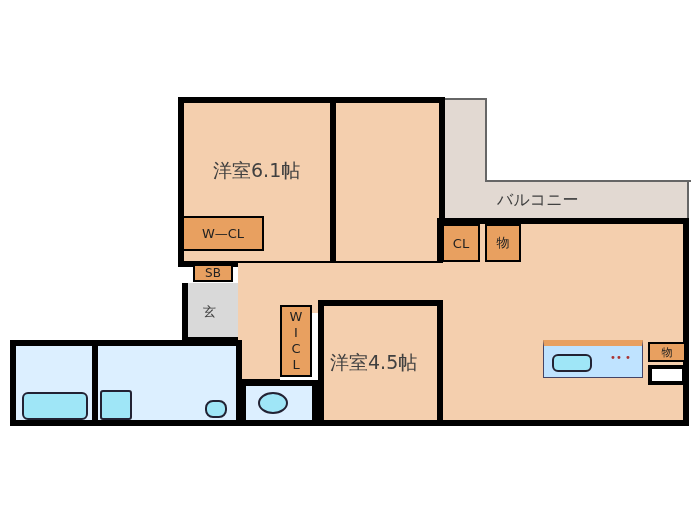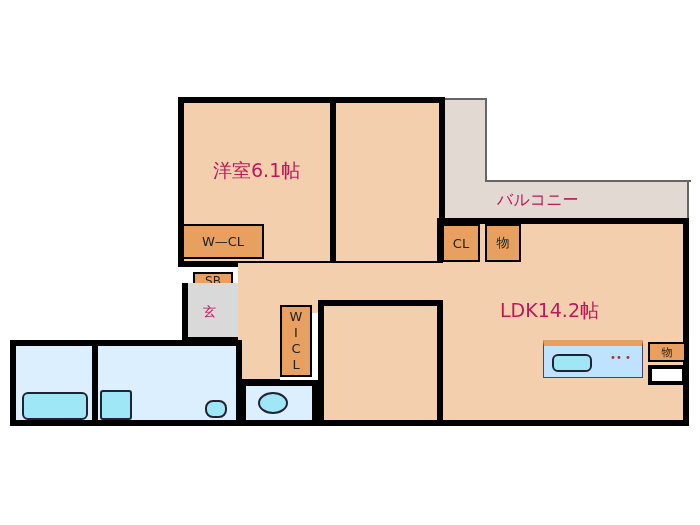--- a/index.html
+++ b/index.html
@@ -1,69 +1,69 @@
 <!DOCTYPE html>
 <html><head>
 <meta charset="utf-8">
 <style>
   html,body{margin:0;padding:0;background:#fff;}
   body{width:700px;height:525px;position:relative;overflow:hidden;font-family:"DejaVu Sans",sans-serif;}
   .abs{position:absolute;box-sizing:border-box;}
   .room{background:#f4cfae;}
   .wall{background:#000;}
   .storage{background:#e8a060;border:2px solid #000;display:flex;align-items:center;justify-content:center;color:#222;font-size:13px;}
-  .label{position:absolute;color:#be185d;white-space:nowrap;}
+  .label{position:absolute;color:#404040;white-space:nowrap;}
   .big{font-size:19px;}
   .wet{background:#dcefff;}
   .fixture{background:#9fe6f7;border:2px solid #223;border-radius:6px;}
 </style>
 </head>
 <body>
 
 <div class="abs" style="left:0;top:0;width:700px;height:525px;">
 
   <div class="abs" style="left:443px;top:98px;width:246px;height:125px;background:#e2d9d2;border:2px solid #666;"></div>
   <div class="abs" style="left:485px;top:98px;width:206px;height:84px;background:#fff;border-left:2px solid #666;border-bottom:2px solid #666;"></div>
   <span class="label" style="left:497px;top:190px;font-size:16px;">バルコニー</span>
 
   <div class="abs room" style="left:178px;top:97px;width:158px;height:170px;border:6px solid #000;"></div>
   <span class="label big" style="left:213px;top:158px;">洋室6.1帖</span>
 
   <div class="abs room" style="left:330px;top:97px;width:115px;height:170px;border:6px solid #000;"></div>
 
-  <div class="abs storage" style="left:182px;top:224px;width:82px;height:35px;">W—CL</div>
+  <div class="abs storage" style="left:182px;top:216px;width:82px;height:35px;">W—CL</div>
 
   <div class="abs room" style="left:437px;top:218px;width:252px;height:208px;border:6px solid #000;"></div>
-  <span class="label big" style="left:500px;top:298px;">LDK14.2帖</span>
 
   <div class="abs storage" style="left:442px;top:224px;width:38px;height:38px;">CL</div>
   <div class="abs storage" style="left:485px;top:224px;width:36px;height:38px;">物</div>
 
   <div class="abs" style="left:543px;top:340px;width:100px;height:38px;background:#bfe3ff;border:1px solid #446;border-top:6px solid #e8a060;"></div>
   <div class="abs fixture" style="left:552px;top:354px;width:40px;height:18px;"></div>
   <div class="abs" style="left:610px;top:352px;width:30px;height:22px;font-size:10px;color:#a33;">•• •</div>
   <div class="abs storage" style="left:648px;top:342px;width:38px;height:20px;font-size:11px;">物</div>
   <div class="abs" style="left:648px;top:365px;width:38px;height:20px;background:#fff;border:4px solid #000;"></div>
 
   <div class="abs room" style="left:238px;top:263px;width:205px;height:50px;"></div>
   <div class="abs room" style="left:238px;top:300px;width:42px;height:85px;border-bottom:6px solid #000;"></div>
 
-  <div class="abs storage" style="left:193px;top:272px;width:40px;height:18px;font-size:12px;">SB</div>
+  <div class="abs storage" style="left:193px;top:264px;width:40px;height:18px;font-size:12px;">SB</div>
 
   <div class="abs" style="left:182px;top:283px;width:56px;height:60px;background:#d9d9d9;border-left:6px solid #000;border-bottom:6px solid #000;"></div>
   <span class="label" style="left:203px;top:303px;font-size:13px;">玄</span>
 
   <div class="abs storage" style="left:280px;top:305px;width:32px;height:72px;flex-direction:column;font-size:13px;line-height:16px;">
     <span>W</span>
     <span>I</span>
     <span>C</span>
     <span>L</span>
   </div>
 
   <div class="abs room" style="left:318px;top:300px;width:125px;height:126px;border:6px solid #000;"></div>
+  <span class="label big" style="left:330px;top:350px;">洋室4.5帖</span>
 
   <div class="abs wet" style="left:240px;top:380px;width:78px;height:46px;border:6px solid #000;"></div>
   <div class="abs fixture" style="left:258px;top:392px;width:30px;height:22px;border-radius:50%;"></div>
 
   <div class="abs wet" style="left:10px;top:340px;width:232px;height:86px;border:6px solid #000;"></div>
   <div class="abs wall" style="left:92px;top:345px;width:6px;height:80px;"></div>
   <div class="abs fixture" style="left:22px;top:392px;width:66px;height:28px;"></div>
   <div class="abs fixture" style="left:100px;top:390px;width:32px;height:30px;border-radius:3px;"></div>
   <div class="abs fixture" style="left:205px;top:400px;width:22px;height:18px;border-radius:8px;"></div>
 </div>

